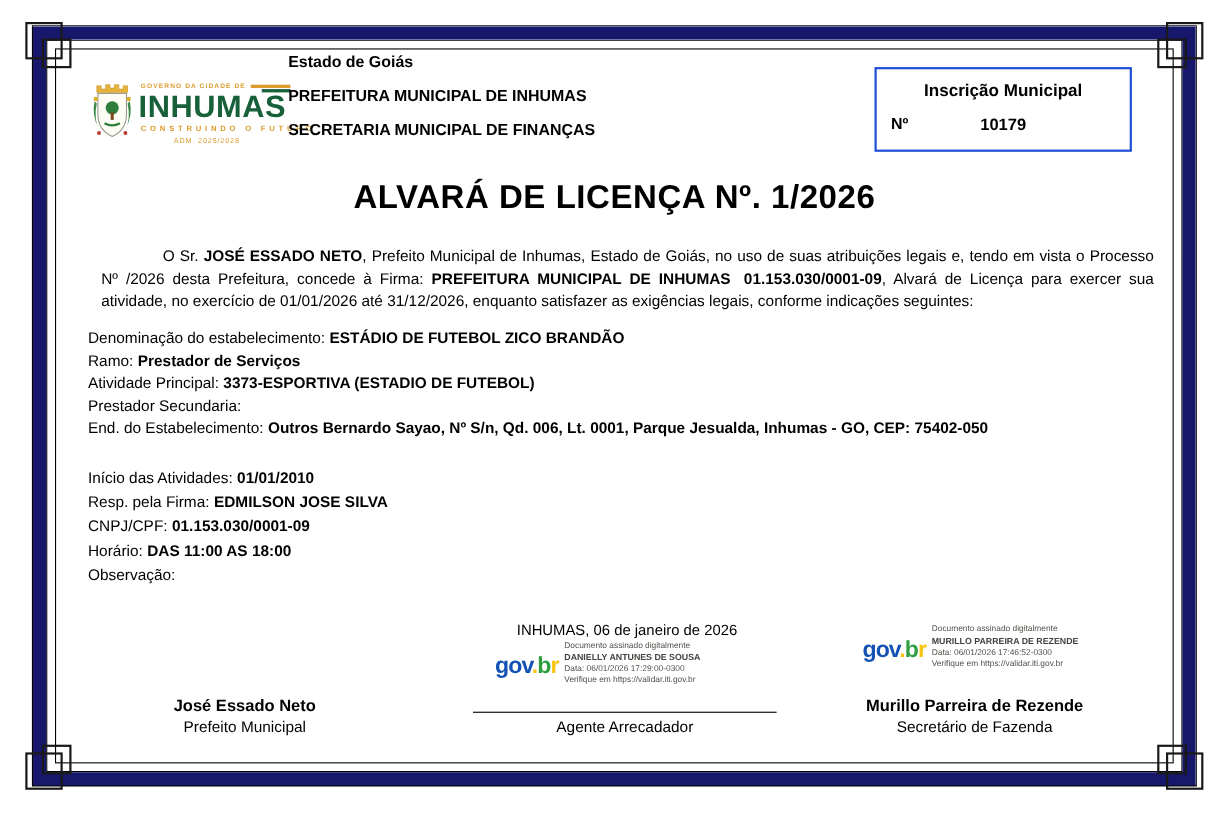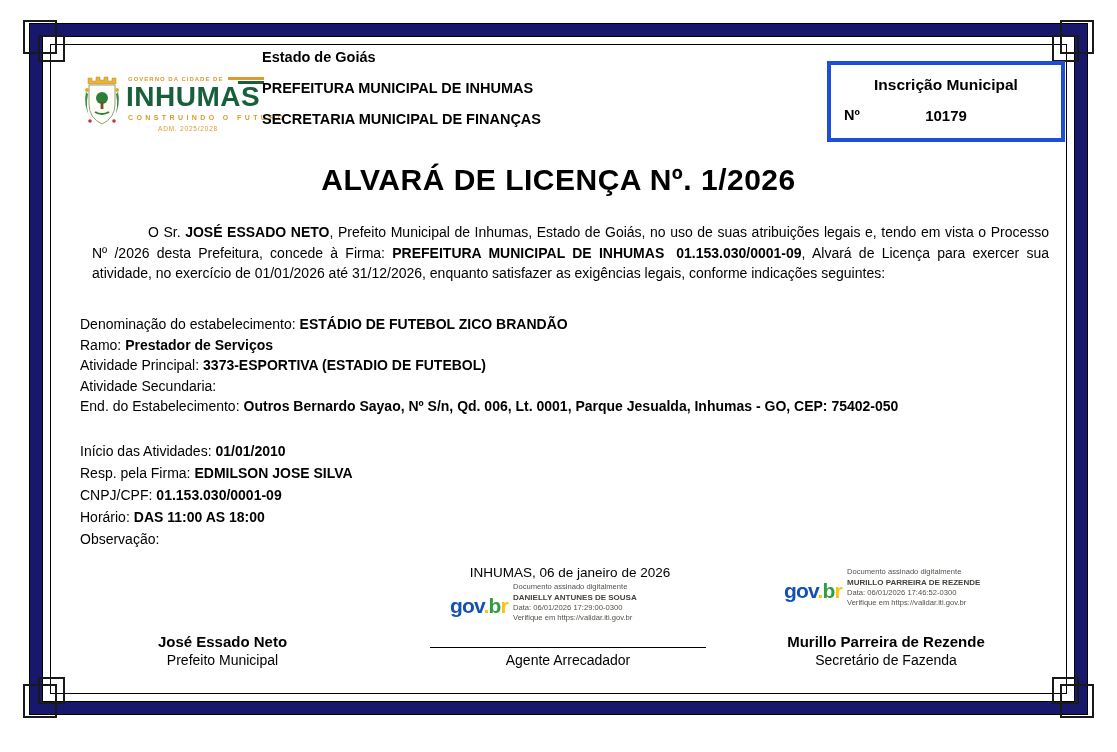--- a/index.html
+++ b/index.html
@@ -33,34 +33,34 @@
   .logo .bar2{position:absolute;left:156px;top:15px;width:26px;height:2.5px;background:var(--green,#17603a);}
   .logo .name{position:absolute;left:44px;top:15px;font-size:28px;font-weight:bold;
               letter-spacing:.5px;color:var(--green,#17603a);}
   .logo .slogan{position:absolute;left:46px;top:48px;font-size:7px;letter-spacing:3.4px;
                 color:var(--gold,#dc9b2d);font-weight:bold;white-space:nowrap;}
   .logo .adm{position:absolute;left:76px;top:59px;font-size:6.5px;letter-spacing:.8px;
              color:var(--gold,#dc9b2d);}
 
   .org-line{position:absolute;left:262px;font-size:14.5px;font-weight:bold;white-space:nowrap;}
 
-  .insc-box{position:absolute;left:795px;top:61px;width:230px;height:73px;border:4px solid #1d4ed8;margin-left:32px;}
+  .insc-box{position:absolute;left:795px;top:61px;width:230px;height:73px;border:2px solid #1d4ed8;}
   .insc-title{margin-top:11px;text-align:center;font-size:15.5px;font-weight:bold;}
   .insc-row{position:relative;margin-top:13px;height:18px;}
   .insc-no{position:absolute;left:13px;font-size:14.5px;font-weight:bold;}
   .insc-val{text-align:center;font-size:15px;font-weight:bold;}
 
   
   .doc-title{position:absolute;left:0;top:163px;width:100%;text-align:center;
              font-size:30px;font-weight:bold;letter-spacing:.5px;}
   .body-par{position:absolute;left:80px;top:222px;width:957px;font-size:14px;
             line-height:20.6px;text-align:justify;text-indent:56px;margin-left:12px;}
   .firma-cnpj{margin-left:12px;}
 
-  .fields{position:absolute;left:80px;width:957px;font-size:14px;margin-top:17px;}
+  .fields{position:absolute;left:80px;width:957px;font-size:14px;}
   .fields-a{top:297px;line-height:20.6px;}
   .fields-b{top:423px;line-height:22px;}
   .fv{font-weight:bold;padding-left:4px;}
 
   
   .date-line{position:absolute;left:420px;top:565px;width:300px;text-align:center;font-size:13.5px;}
 
   .stamp{position:absolute;width:270px;color:var(--stamp,#55504b);}
   .stamp-signed{margin-left:63px;font-size:7.6px;margin-bottom:2px;white-space:nowrap;}
   .stamp-row{display:flex;align-items:flex-start;}
@@ -133,21 +133,21 @@
   </div>
 
   <div class="doc-title">ALVARÁ DE LICENÇA Nº. 1/2026</div>
 
   <div class="body-par"><span>O Sr. </span><span class="b">JOSÉ ESSADO NETO</span><span>, Prefeito Municipal de Inhumas, Estado de Goiás, no uso de suas atribuições legais e, tendo em vista o Processo Nº /2026 desta Prefeitura, concede à Firma: </span><span class="b">PREFEITURA MUNICIPAL DE INHUMAS</span><span class="b firma-cnpj">01.153.030/0001-09</span><span>, Alvará de Licença para exercer sua atividade, no exercício de 01/01/2026 até 31/12/2026, enquanto satisfazer as exigências legais, conforme indicações seguintes:</span></div>
 
   <div class="fields fields-a">
     <div><span class="fl">Denominação do estabelecimento:</span><span class="fv">ESTÁDIO DE FUTEBOL ZICO BRANDÃO</span></div>
     <div><span class="fl">Ramo:</span><span class="fv">Prestador de Serviços</span></div>
     <div><span class="fl">Atividade Principal:</span><span class="fv">3373-ESPORTIVA (ESTADIO DE FUTEBOL)</span></div>
-    <div><span class="fl">Atividade Secundaria:</span><span class="fv"></span></div>
+    <div><span class="fl">Prestador Secundaria:</span><span class="fv"></span></div>
     <div><span class="fl">End. do Estabelecimento:</span><span class="fv">Outros Bernardo Sayao, Nº S/n, Qd. 006, Lt. 0001, Parque Jesualda, Inhumas - GO, CEP: 75402-050</span></div>
   </div>
 
   <div class="fields fields-b">
     <div><span class="fl">Início das Atividades:</span><span class="fv">01/01/2010</span></div>
     <div><span class="fl">Resp. pela Firma:</span><span class="fv">EDMILSON JOSE SILVA</span></div>
     <div><span class="fl">CNPJ/CPF:</span><span class="fv">01.153.030/0001-09</span></div>
     <div><span class="fl">Horário:</span><span class="fv">DAS 11:00 AS 18:00</span></div>
     <div><span class="fl">Observação:</span><span class="fv"></span></div>
   </div>

